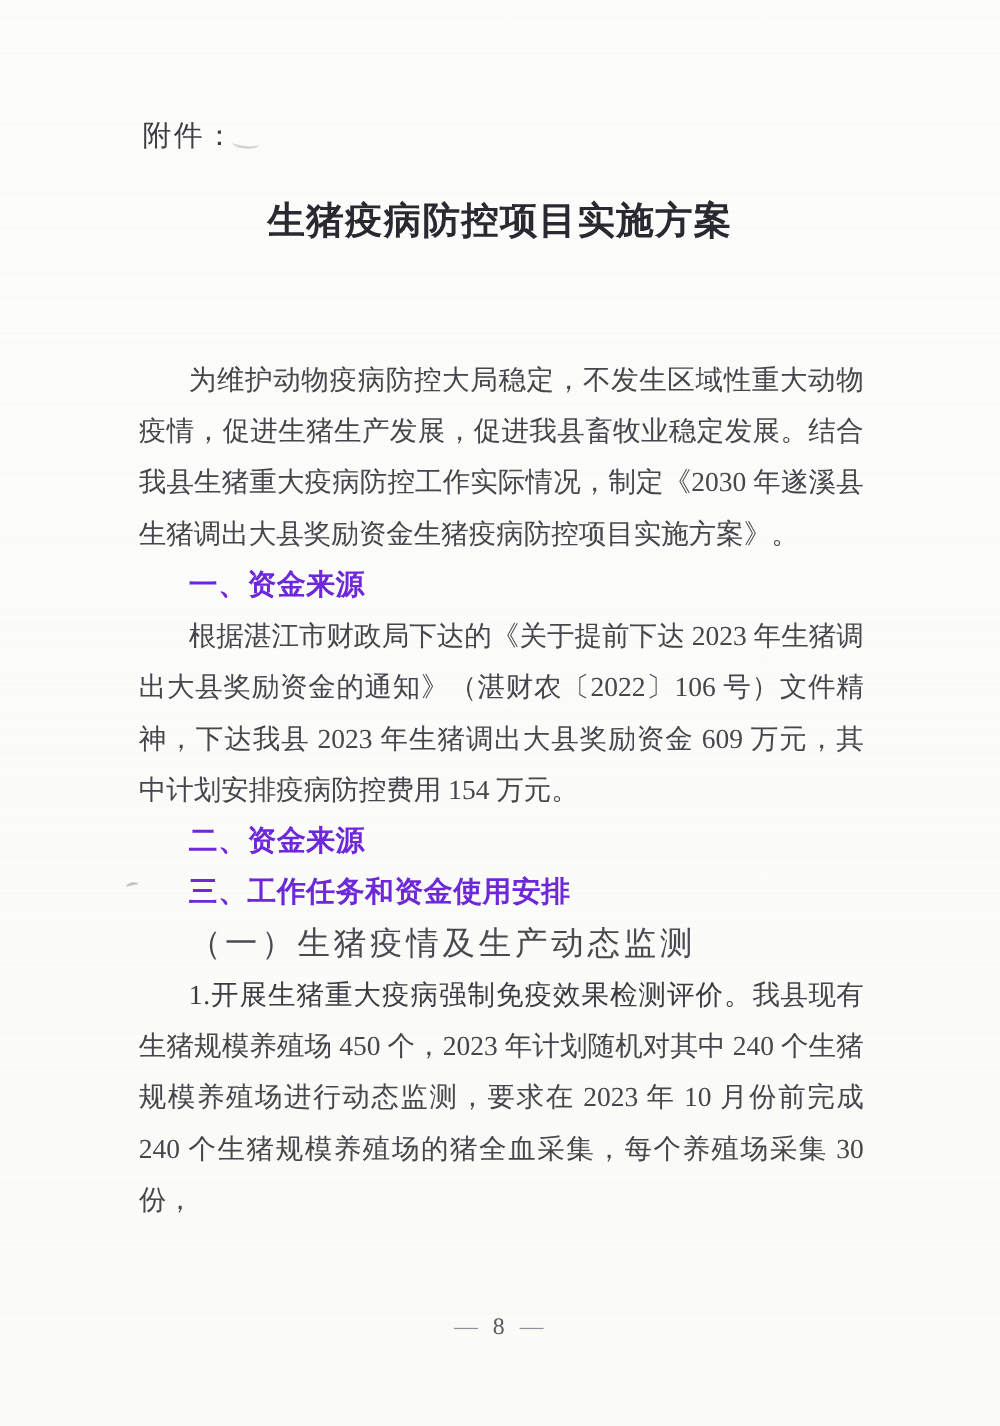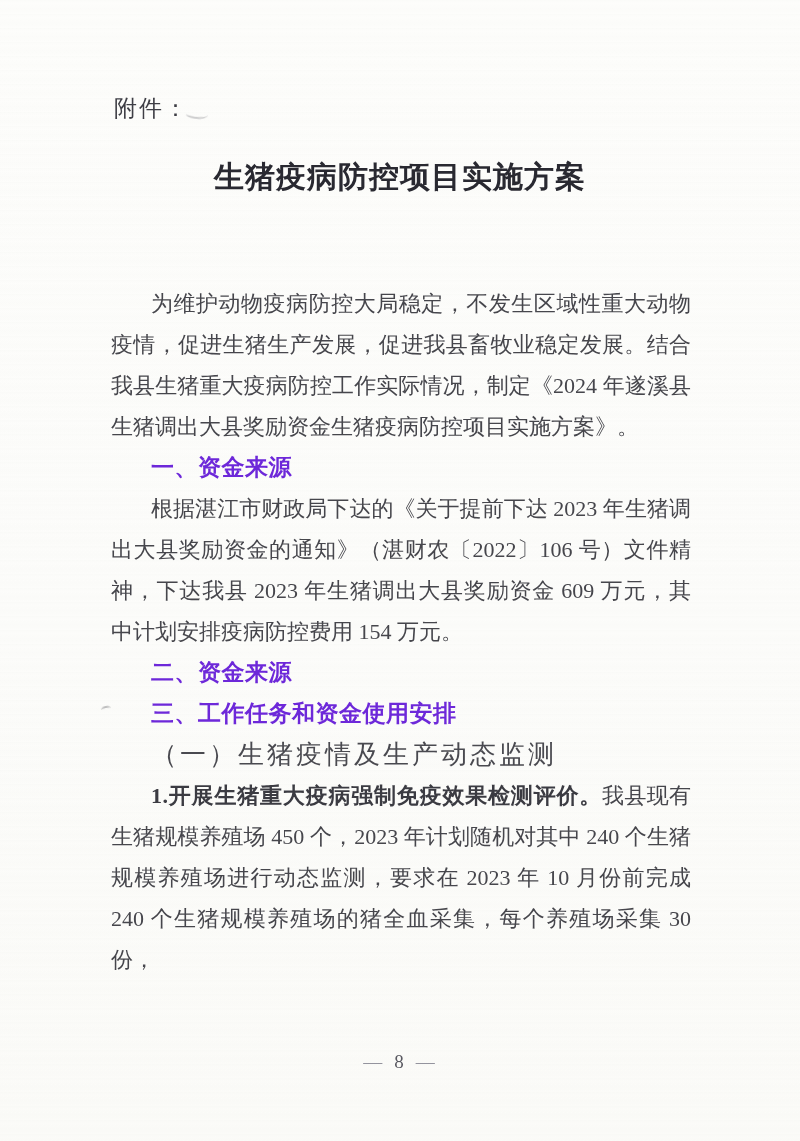--- a/index.html
+++ b/index.html
@@ -74,21 +74,21 @@
   }
   .sub-heading {
     margin: 0;
     text-indent: 40px;
     font-size: 26px;
     line-height: 41px;
     letter-spacing: 3px;
     color: #4a4a50;
   }
   .item-lead {
-    font-weight: 700;
+    font-weight: 400;
     letter-spacing: 0.5px;
     color: #3b3b42;
   }
 
   .page-footer {
     position: absolute;
     top: 1051px;
     left: 0;
     width: 800px;
     text-align: center;
@@ -131,21 +131,21 @@
 <div class="artifact-smudge-2"></div>
 
 <div class="attachment-label">附件：</div>
 
 <div class="title-block">
   <div>生猪疫病防控项目实施方案</div>
 </div>
 
 <div class="content">
 
-  <p>为维护动物疫病防控大局稳定，不发生区域性重大动物疫情，促进生猪生产发展，促进我县畜牧业稳定发展。结合我县生猪重大疫病防控工作实际情况，制定《2024 年遂溪县生猪调出大县奖励资金生猪疫病防控项目实施方案》。</p>
+  <p>为维护动物疫病防控大局稳定，不发生区域性重大动物疫情，促进生猪生产发展，促进我县畜牧业稳定发展。结合我县生猪重大疫病防控工作实际情况，制定《2030 年遂溪县生猪调出大县奖励资金生猪疫病防控项目实施方案》。</p>
 
   <h2 class="section-heading">一、资金来源</h2>
 
   <p>根据湛江市财政局下达的《关于提前下达 2023 年生猪调出大县奖励资金的通知》（湛财农〔2022〕106 号）文件精神，下达我县 2023 年生猪调出大县奖励资金 609 万元，其中计划安排疫病防控费用 154 万元。</p>
 
   <h2 class="section-heading">二、资金来源</h2>
 
 
   <h2 class="section-heading">三、工作任务和资金使用安排</h2>
 

